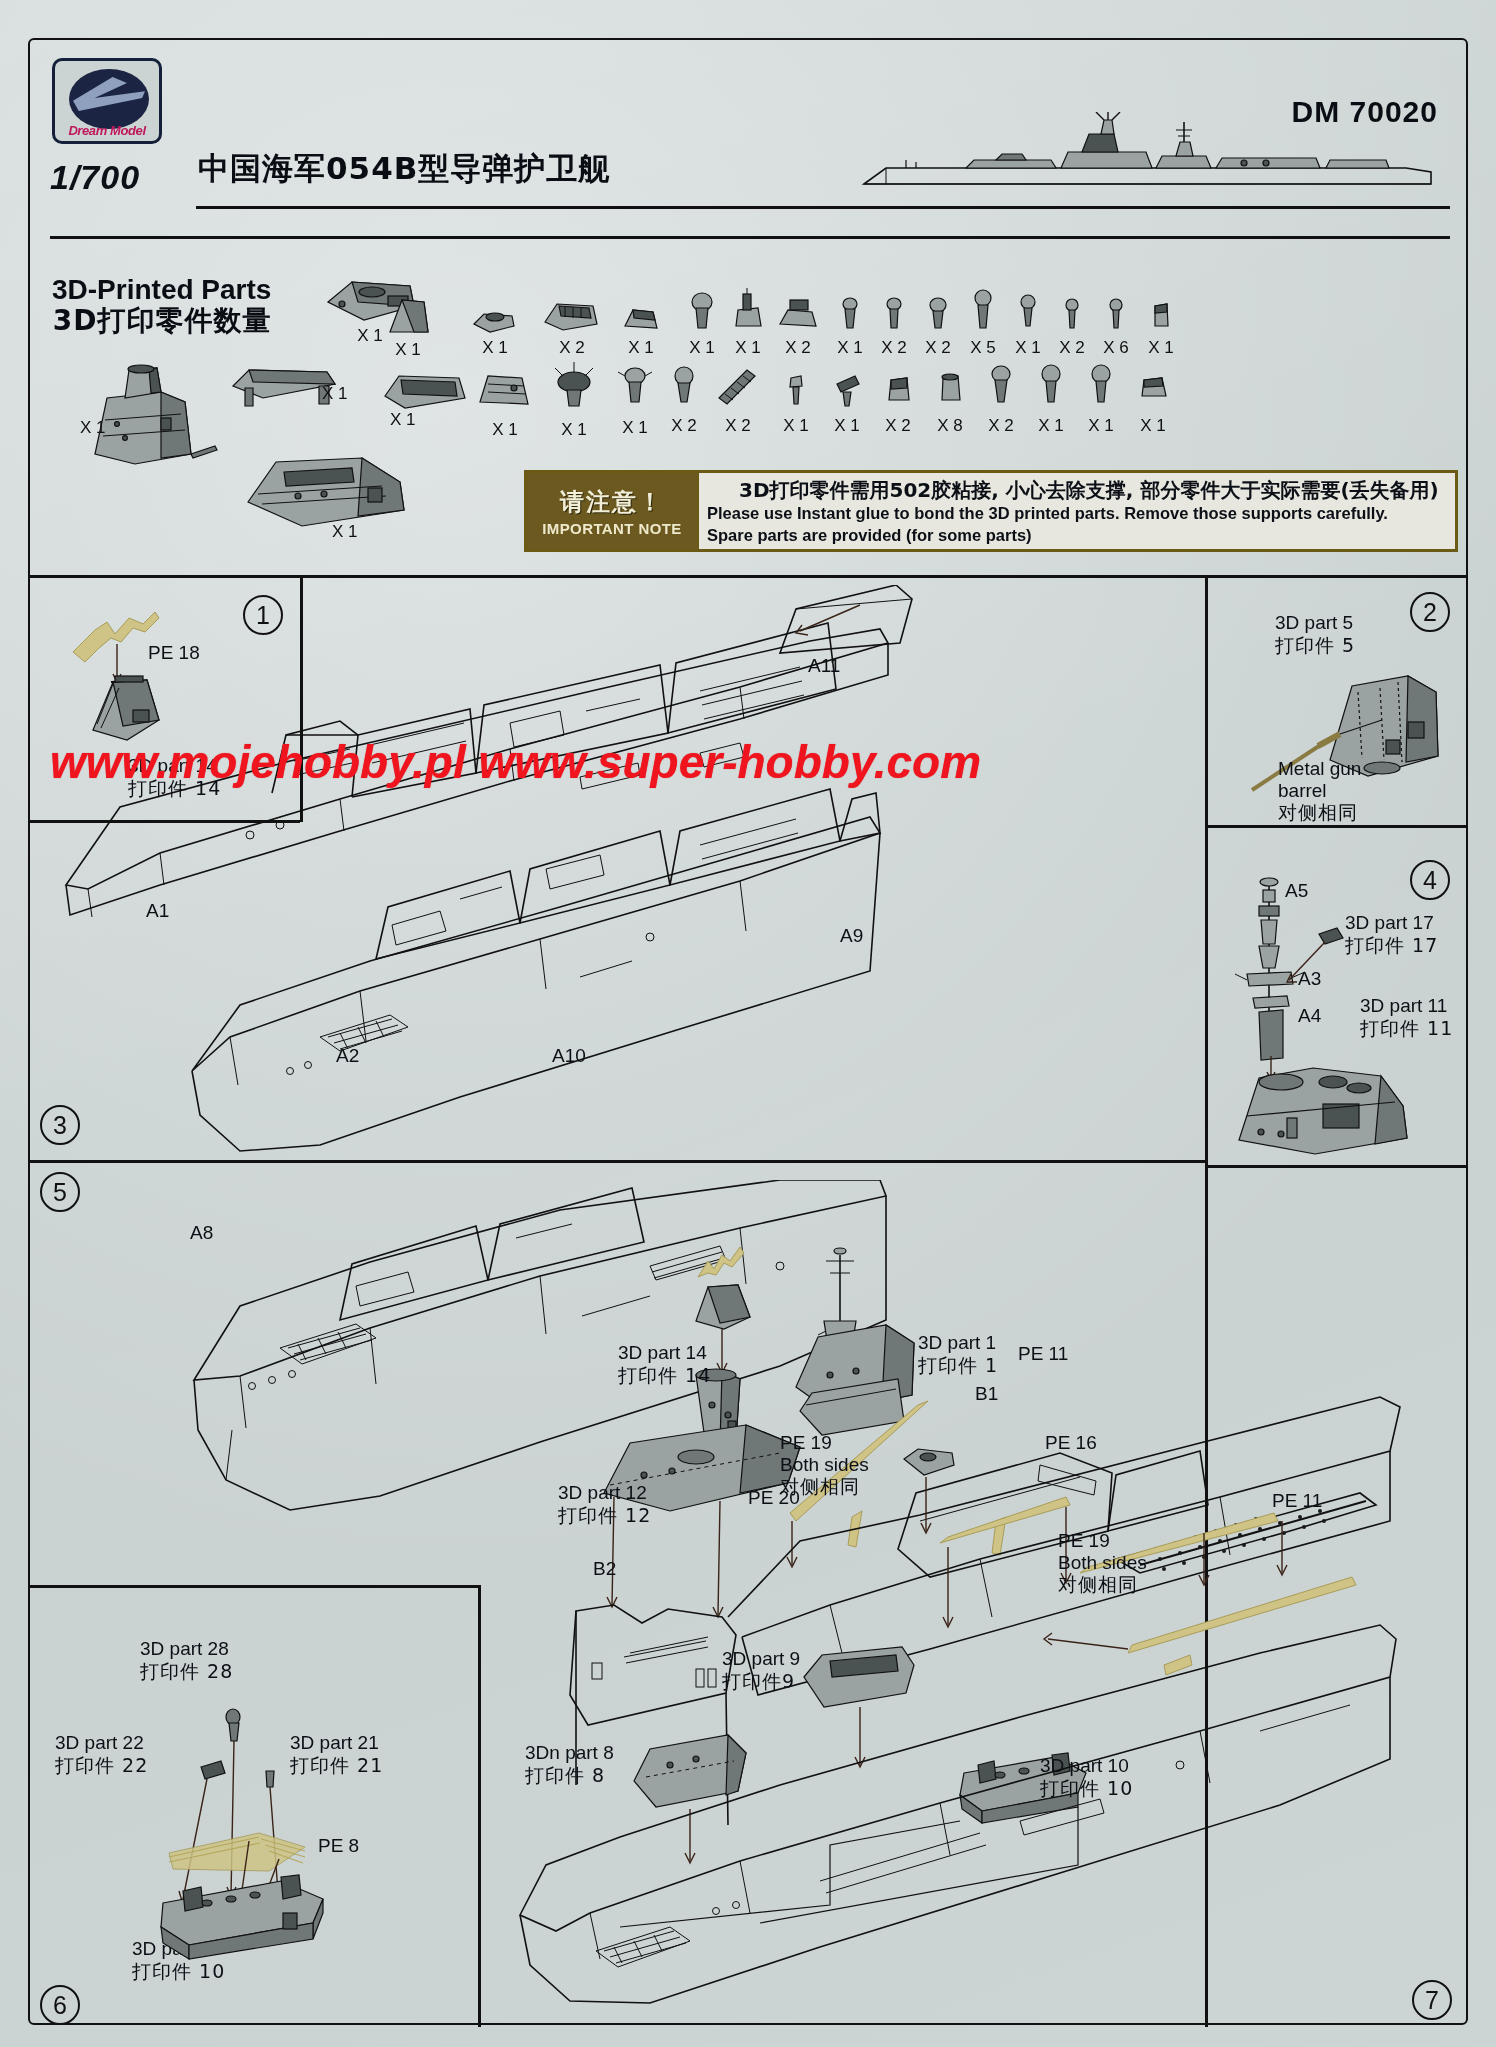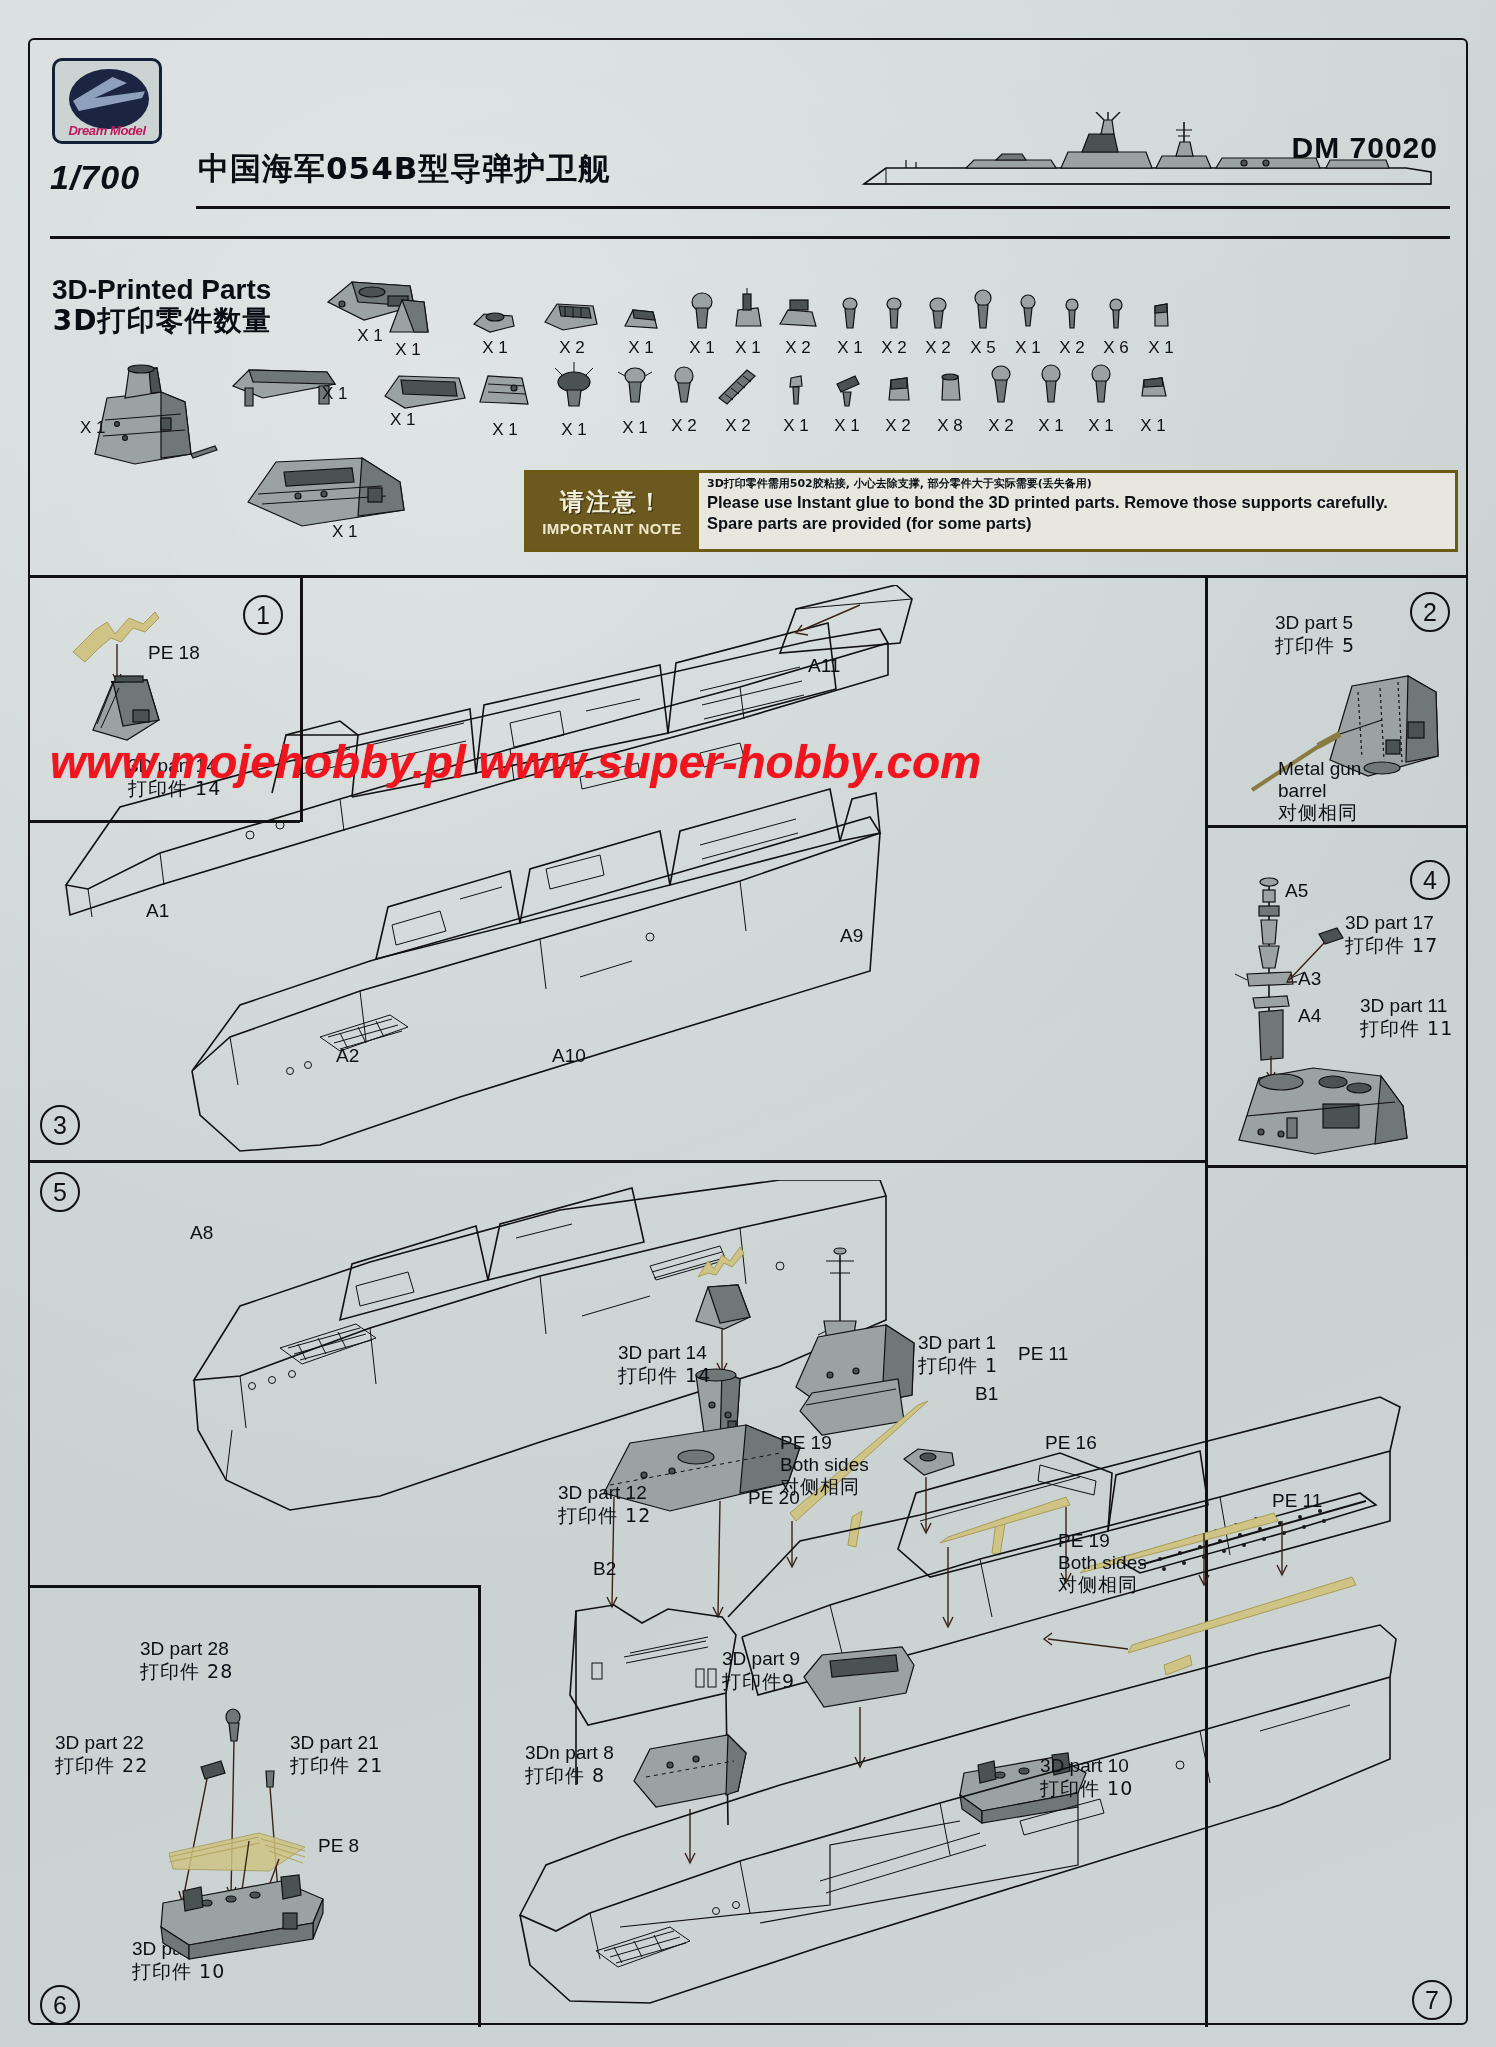--- a/index.html
+++ b/index.html
@@ -58,21 +58,21 @@
     letter-spacing:-.5px; color:#0a0e14;
   }
   .title-cn {
     position:absolute; left:168px; top:108px;
     font-size:31px; font-weight:bold;
     letter-spacing:1px; color:#0a0e14;
     font-family:"DejaVu Sans", sans-serif;
   }
   .kitcode {
     position:absolute; right:28px; top:55px;
-    font-size:30px; font-weight:bold; letter-spacing:1px; color:#0a0e14;margin-top:36px;
+    font-size:30px; font-weight:bold; letter-spacing:1px; color:#0a0e14;
   }
   .hdr-rule {
     position:absolute; left:166px; right:16px; top:166px; height:3px; background:#111;
   }
   .hdr-rule2 { position:absolute; left:20px; right:16px; top:196px; height:2px; background:#111; }
 
   
   .hdr-ship { position:absolute; right:20px; top:72px; width:600px; height:100px; }
 
   
@@ -101,21 +101,21 @@
     font-family:"DejaVu Sans", sans-serif; text-shadow:1px 1px 0 #2a2206;
   }
   .note-badge .en {
     font-size:15px; font-weight:bold; letter-spacing:.4px; color:#efe9cc;
     margin-top:2px;
   }
   .note-body { flex:1; padding:4px 8px; }
   .note-body .l {
     font-size:16.5px; font-weight:bold; line-height:1.32; color:#0c1016; white-space:nowrap;
   }
-  .note-body .l.cn { font-family:"DejaVu Sans", sans-serif; font-size:11px; }
+  .note-body .l.cn { font-family:"DejaVu Sans", sans-serif; font-size:20px;margin-left:32px; }
   .divider { position:absolute; background:#111; }
   .stepnum {
     position:absolute; width:40px; height:40px; border:2.5px solid #111;
     border-radius:50%; font-size:25px; font-weight:500;
     display:flex; align-items:center; justify-content:center;
     color:#111; line-height:1;
   }
   .lbl {
     position:absolute; font-size:19px; line-height:1.18; color:#0c1016; white-space:nowrap;
   }

